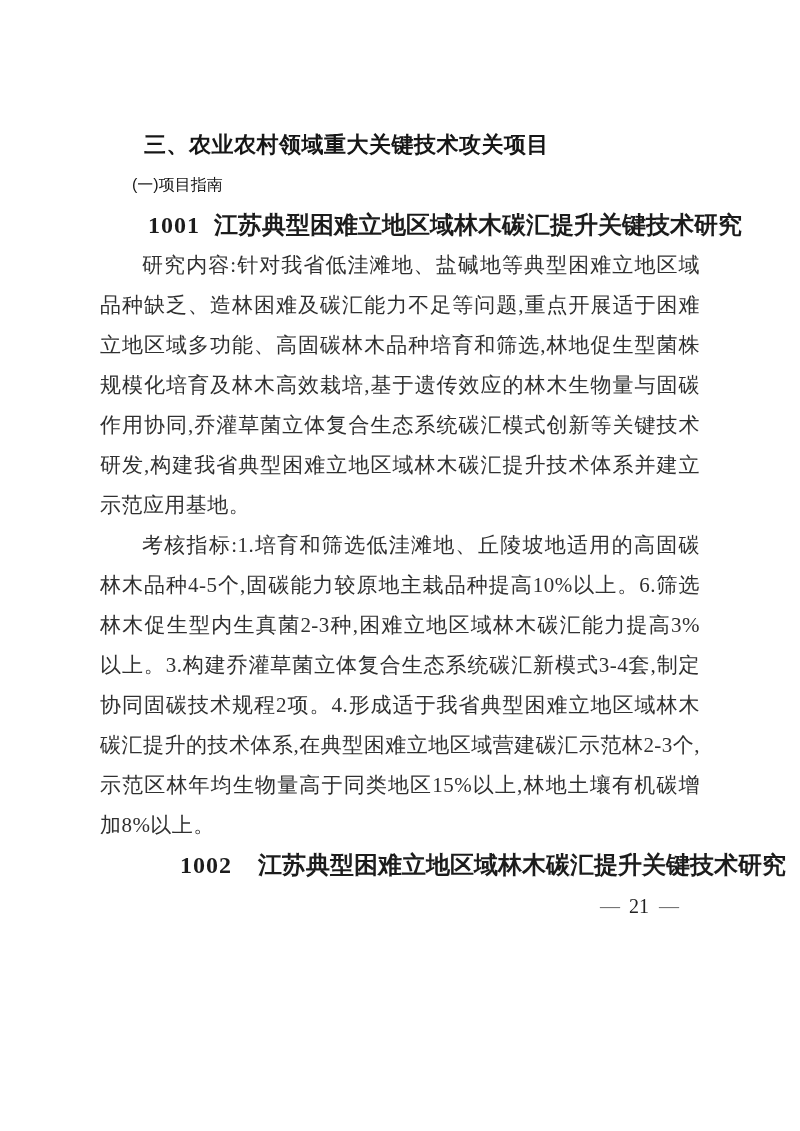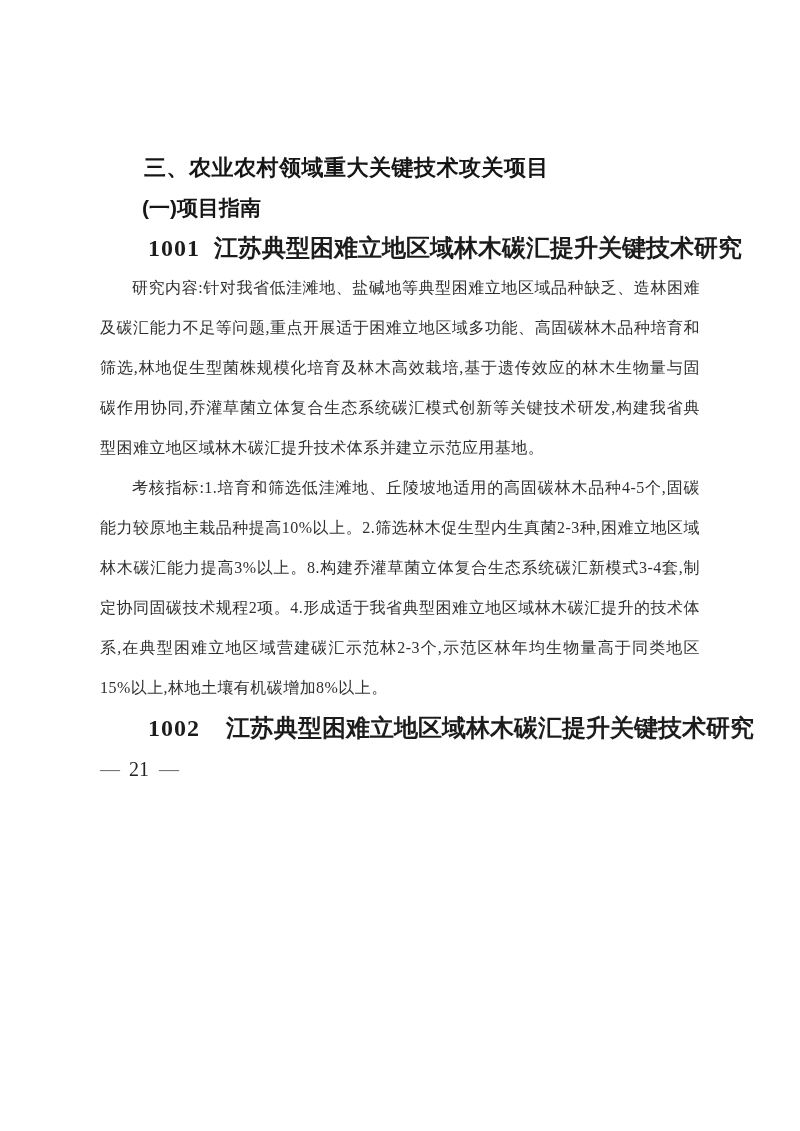--- a/index.html
+++ b/index.html
@@ -9,71 +9,72 @@
     font-family: "Liberation Serif", serif;
   }
   .page {
     position: relative;
     width: 800px; height: 1131px;
     background: #ffffff;
     overflow: hidden;
   }
   .content {
     position: absolute;
-    left: 100px; top: 148px;
+    left: 100px; top: 125px;
     width: 600px;
     color: #2b2b2b;
   }
   .h-sec {
     margin: 0;
     font-family: "Liberation Sans", sans-serif;
     font-weight: 700;
     font-size: 22px;
     line-height: 40px;
     color: #161616;
     text-indent: 2em;
     letter-spacing: 0.5px;
     white-space: pre-wrap;
   }
   .h-sub {
     margin: 0;
     font-family: "Liberation Sans", sans-serif;
-    font-weight: 700;
-    font-size: 21px;
+    font-weight: 400;
+    font-size: 16px;
     line-height: 40px;
     color: #161616;
     text-indent: 2em;
     white-space: pre-wrap;
   }
   .proj-heading {
     margin: 0;
     font-family: "Liberation Serif", serif;
     font-weight: 700;
     font-size: 24px;
     line-height: 40px;
     color: #1c1c1c;
     text-indent: 2em;
     white-space: nowrap;
   }
   .proj-code { font-weight: 700; margin-right: 14px; letter-spacing: 1px; }
-  .proj-heading.wide-gap .proj-code { margin-right: 26px; }
+  .proj-heading.wide-gap .proj-code { margin-right: 26px; margin-left: 32px; }
   .body-par {
     margin: 0;
-    font-size: 16px;
+    font-size: 21px;
     line-height: 40px;
     letter-spacing: 0.45px;
     text-align: justify;
     text-justify: inter-character;
     text-indent: 2em;
     color: #303030;
   }
   .footer-line {
     margin-top: 2px;
     font-size: 20px;
     line-height: 38px;
+    text-align: right;
     padding-right: 22px;
     color: #222222;
   }
   .pn-dash { color: #6e6e6e; letter-spacing: -1px; }
   .pn-num { margin: 0 10px; color: #222222; }
 </style>
 </head>
 <body>
 
 <div class="page">
@@ -82,21 +83,21 @@
     <h1 class="h-sec">三、农业农村领域重大关键技术攻关项目</h1>
 
     <h2 class="h-sub">(一)项目指南</h2>
 
     <div class="proj-heading">
       <span class="proj-code">1001</span><span class="proj-title">江苏典型困难立地区域林木碳汇提升关键技术研究</span>
     </div>
 
     <p class="body-par">研究内容:针对我省低洼滩地、盐碱地等典型困难立地区域品种缺乏、造林困难及碳汇能力不足等问题,重点开展适于困难立地区域多功能、高固碳林木品种培育和筛选,林地促生型菌株规模化培育及林木高效栽培,基于遗传效应的林木生物量与固碳作用协同,乔灌草菌立体复合生态系统碳汇模式创新等关键技术研发,构建我省典型困难立地区域林木碳汇提升技术体系并建立示范应用基地。</p>
 
-    <p class="body-par">考核指标:1.培育和筛选低洼滩地、丘陵坡地适用的高固碳林木品种4-5个,固碳能力较原地主栽品种提高10%以上。2.筛选林木促生型内生真菌2-3种,困难立地区域林木碳汇能力提高3%以上。8.构建乔灌草菌立体复合生态系统碳汇新模式3-4套,制定协同固碳技术规程2项。4.形成适于我省典型困难立地区域林木碳汇提升的技术体系,在典型困难立地区域营建碳汇示范林2-3个,示范区林年均生物量高于同类地区15%以上,林地土壤有机碳增加8%以上。</p>
+    <p class="body-par">考核指标:1.培育和筛选低洼滩地、丘陵坡地适用的高固碳林木品种4-5个,固碳能力较原地主栽品种提高10%以上。6.筛选林木促生型内生真菌2-3种,困难立地区域林木碳汇能力提高3%以上。3.构建乔灌草菌立体复合生态系统碳汇新模式3-4套,制定协同固碳技术规程2项。4.形成适于我省典型困难立地区域林木碳汇提升的技术体系,在典型困难立地区域营建碳汇示范林2-3个,示范区林年均生物量高于同类地区15%以上,林地土壤有机碳增加8%以上。</p>
 
     <div class="proj-heading wide-gap">
       <span class="proj-code">1002</span><span class="proj-title">江苏典型困难立地区域林木碳汇提升关键技术研究</span>
     </div>
 
 
     <div class="footer-line">
       <span class="pn-dash">—</span><span class="pn-num">21</span><span class="pn-dash">—</span>
     </div>
 

